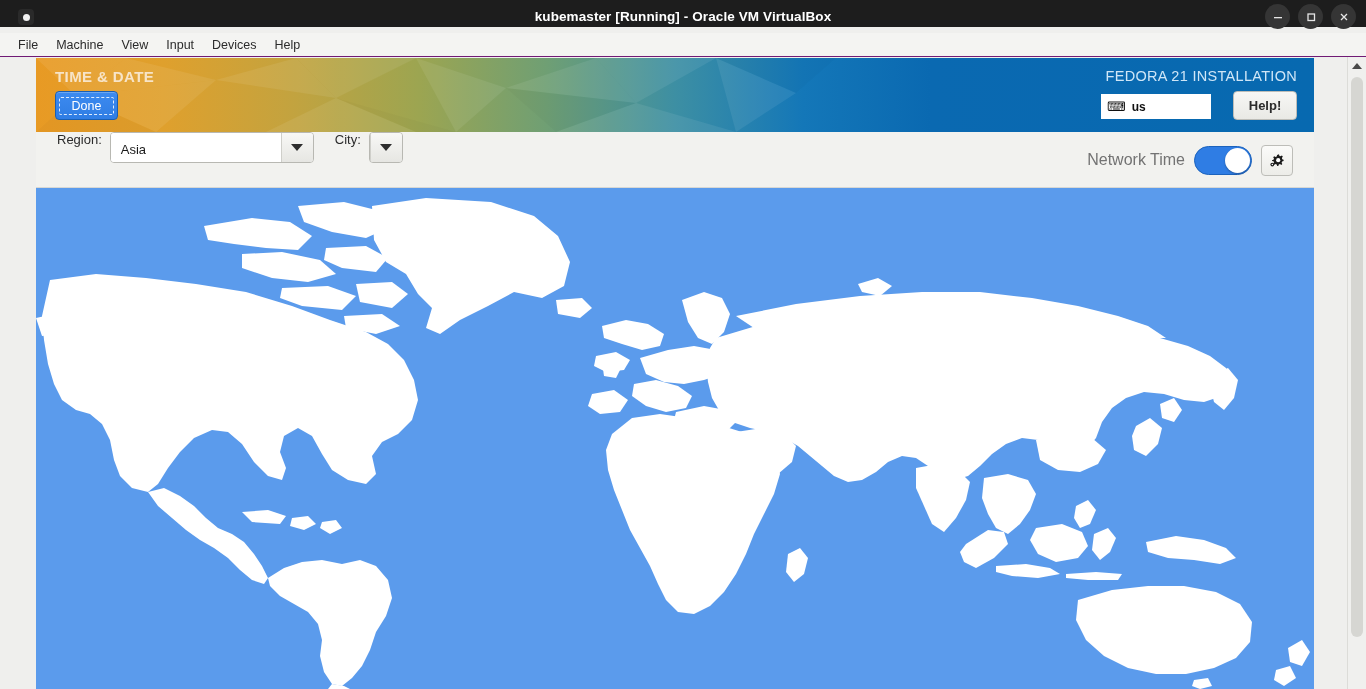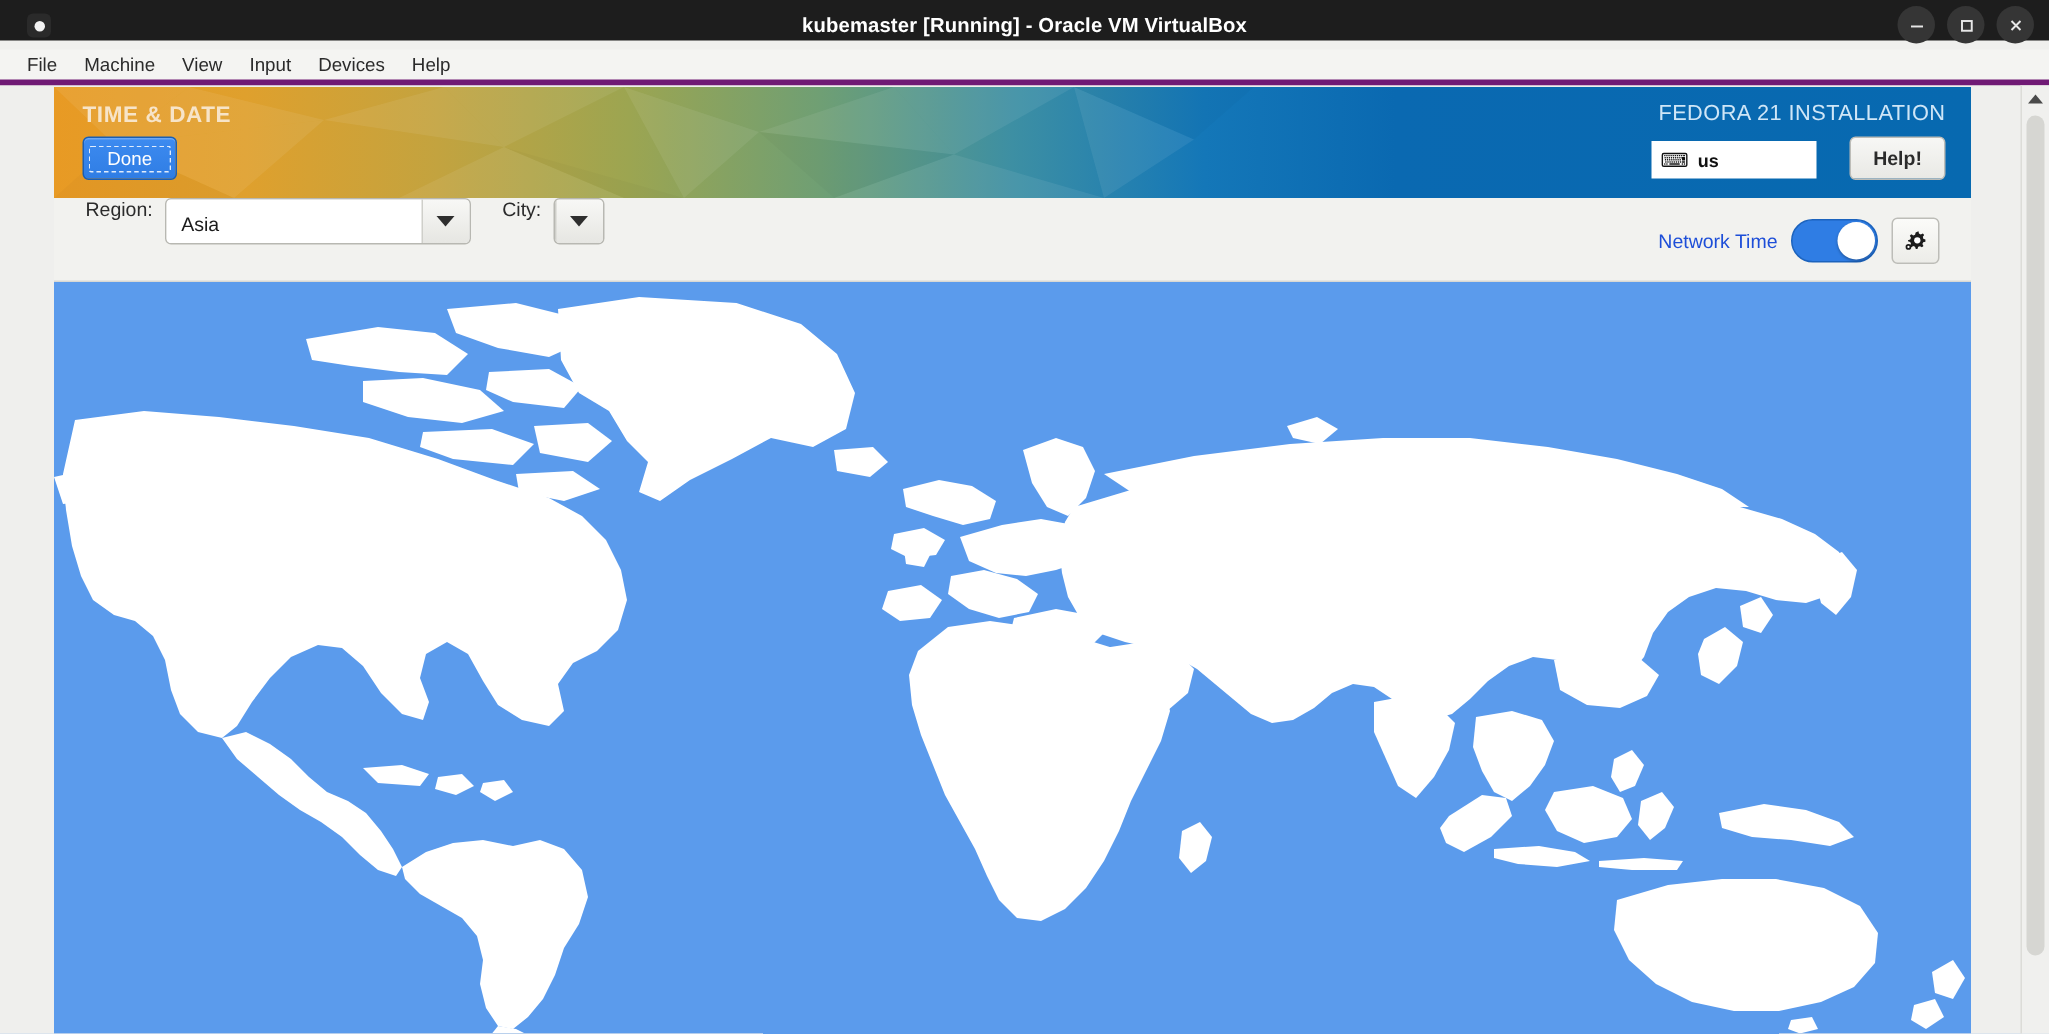--- a/index.html
+++ b/index.html
@@ -43,21 +43,21 @@
     background: #353535;
     display: flex; align-items: center; justify-content: center;
     color: #e6e6e6;
   }
   .win-btn svg { display: block; }
 
   
   .vbox-menubar {
     position: absolute; left: 0; top: 33px; width: 1366px; height: 24px;
     background: #f4f4f2;
-    border-bottom: 4px solid #701a75;
+    border-bottom: 1px solid #701a75;
     display: flex; align-items: center;
     padding-left: 9px;
   }
   .menu-item {
     font-size: 12.5px; color: #2b2b2b;
     padding: 2px 9px; line-height: 18px; cursor: default;
     white-space: nowrap;
   }
 
   
@@ -177,21 +177,21 @@
     display: block;
     width: 0; height: 0;
     border-left: 6px solid transparent;
     border-right: 6px solid transparent;
     border-top: 7px solid #2e2e2e;
   }
   .nettime-wrap {
     position: absolute; right: 21px; top: 0; height: 56px;
     display: flex; align-items: center; gap: 9px;
   }
-  .nettime-label { font-size: 13px; color: #1d4ed8; }
+  .nettime-label { font-size: 16px; color: #737373; }
   .switch {
     width: 58px; height: 29px; border-radius: 15px;
     background: #2f7de4;
     border: 1px solid #1c63bd;
     position: relative; cursor: pointer;
   }
   .switch .knob {
     position: absolute; right: 1px; top: 1px;
     width: 25px; height: 25px; border-radius: 50%;
     background: #ffffff;

